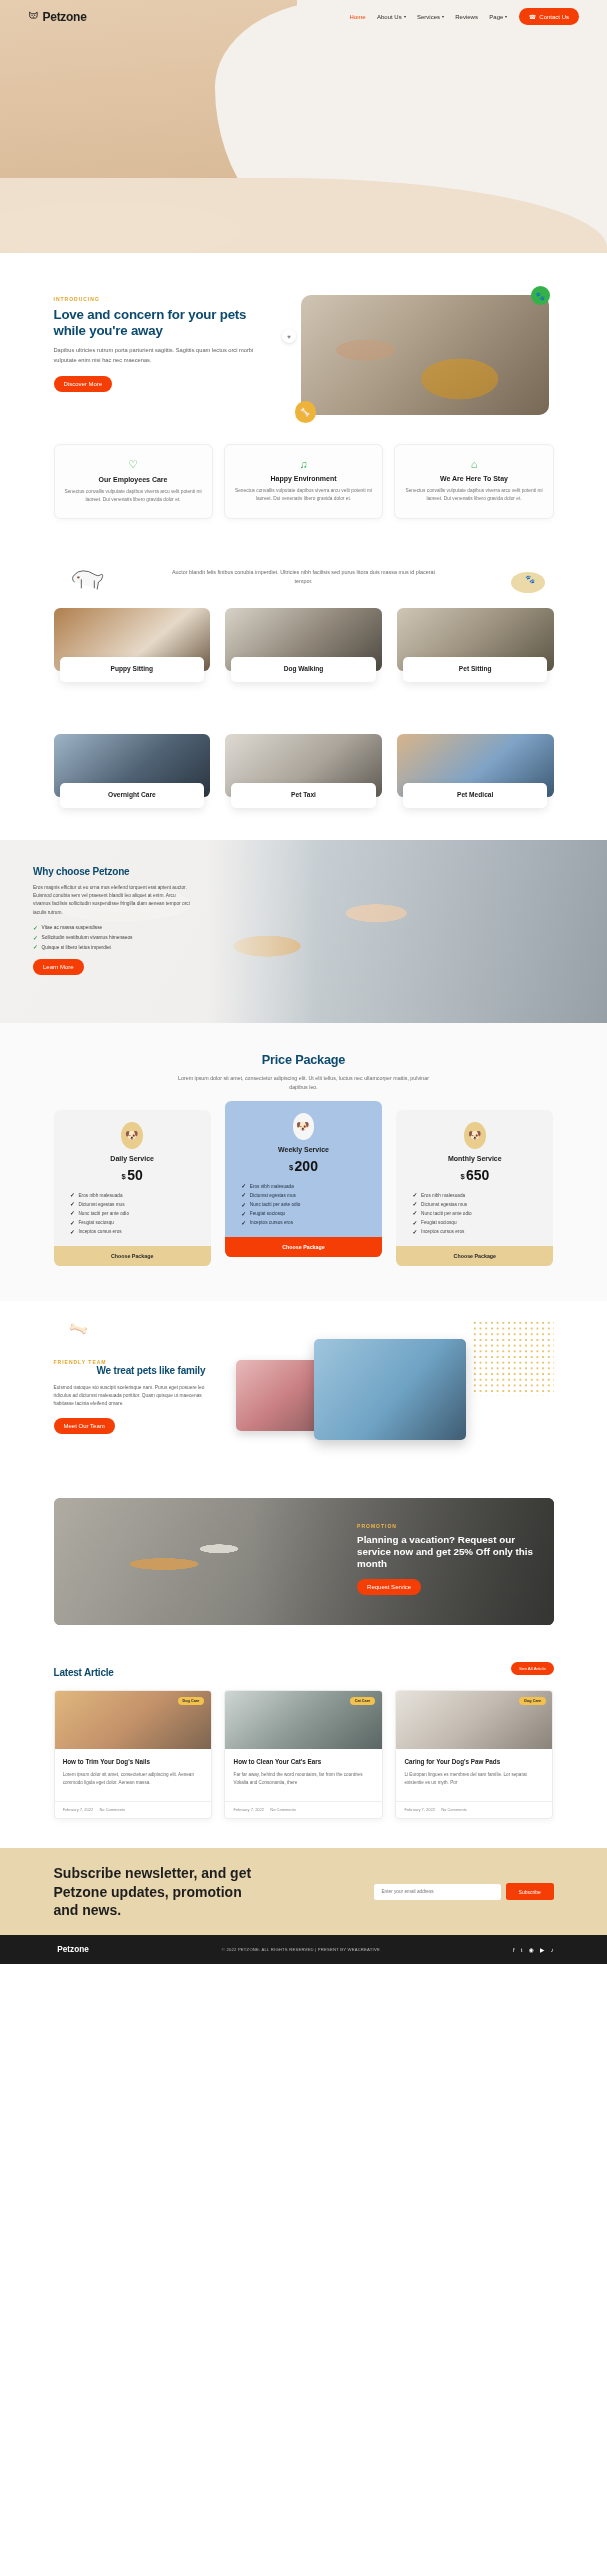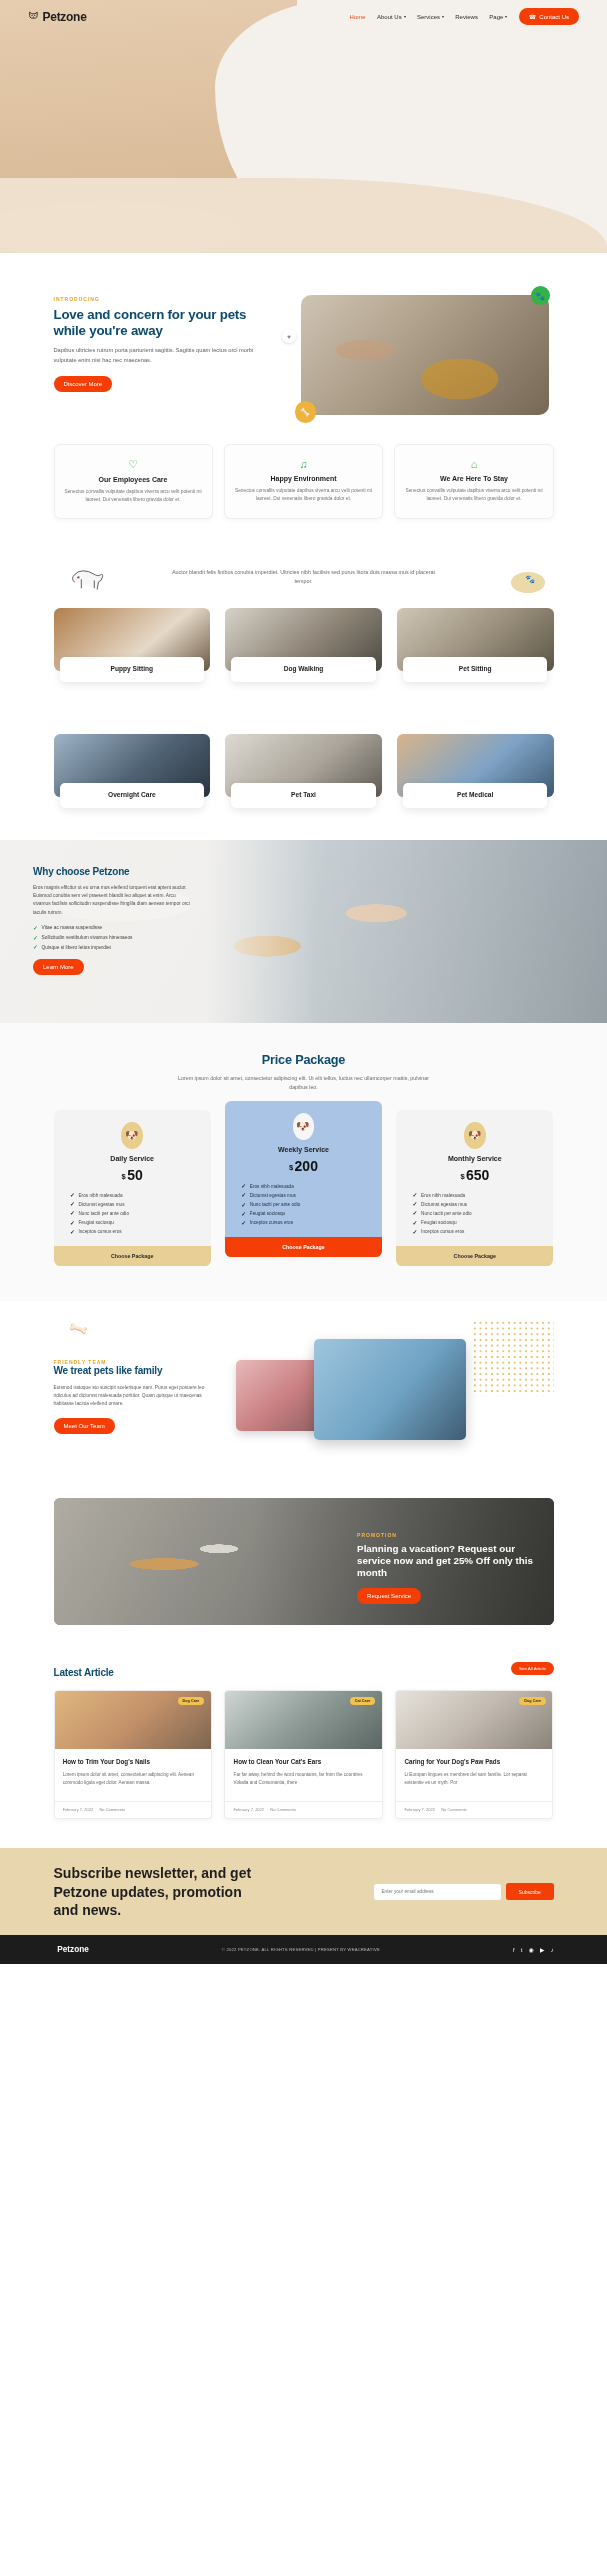--- a/index.html
+++ b/index.html
@@ -172,21 +172,21 @@
   .p-list .tick{color:#1d1d1d;}
   .pcard.featured .p-list li{color:#243447;}
   .p-btn { display:block; width:100%; border:none; font-size:5.3px; font-weight:700; padding:7px 0; cursor:pointer;
            background:#e7cf95; color:#2a2a2a; }
   .pcard.featured .p-btn{ background:#f53d06; color:#fff; }
 
   
   .family { padding:29px 0 23px; position:relative; }
   .fam-row { display:flex; gap:19px; align-items:flex-start; }
   .fam-left { width:152px; padding-top:29px; }
-  .fam-left h2 { font-size:10px; line-height:1.2; }
+  .fam-left h2 { font-size:10px; line-height:1.2;margin-left:43px; }
   .fam-left p { font-size:4.8px; line-height:1.75; color:#5d5d5d; margin-top:6.3px; }
   .fam-left .btn { margin-top:8.9px; }
   .fam-right { position:relative; flex:1; height:133px; }
   .fam-dots { position:absolute; right:0; top:-10px; width:82px; height:76px;
       background-image:radial-gradient(#e8c46a 0.9px, transparent 0.9px);
       background-size:5.7px 5.7px; }
   .fam-img-a { position:absolute; left:11.4px; top:30px; width:87px; height:71px; border-radius:5px;
       background:linear-gradient(140deg,#e8b9ba,#c97f82 55%,#8e5f61); box-shadow:0 3.8px 10px rgba(0,0,0,.16); z-index:3;}
   .fam-img-b { position:absolute; left:89px; top:8.9px; width:152px; height:101px; border-radius:5px;
       background:linear-gradient(130deg,#9fc5dd,#6fa3c4 55%,#3f5c72); box-shadow:0 5px 12.7px rgba(0,0,0,.2); z-index:4;}
@@ -198,21 +198,21 @@
     position:relative; height:127px; border-radius:6.3px; overflow:hidden;
     background:linear-gradient(100deg,#8e8d88 0%,#6f6e69 40%,#585854 100%);
   }
   .cta-photo{ position:absolute; inset:0;
     background:
       radial-gradient(ellipse at 22% 52%, #d6a463 0 34px, transparent 35px),
       radial-gradient(ellipse at 33% 40%, #e5e1d8 0 19px, transparent 19.6px),
       linear-gradient(120deg,#b9b5ab 0%,#8b8a84 45%,#4f4f4c 100%);
   }
   .cta-photo:after{content:"";position:absolute;inset:0;background:linear-gradient(90deg,rgba(0,0,0,.05) 0 40%,rgba(30,30,28,.55) 100%);}
-  .cta-body { position:absolute; right:16.4px; top:34px; width:180px; z-index:4; color:#fff; }
+  .cta-body { position:absolute; right:16.4px; top:25px; width:180px; z-index:4; color:#fff; }
   .cta-body .eyebrow{ color:#f0b64a; }
   .cta-body h2 { font-size:9.8px; line-height:1.25; margin:5px 0 0; color:#fff; }
   .cta-body .btn { margin-top:8.9px; }
 
   
   .articles { padding:6.3px 0 29px; }
   .art-head { display:flex; align-items:center; margin-bottom:11.4px; }
   .art-head h2 { font-size:10px;margin-top:8px; }
   .art-head .btn { margin-left:auto; font-size:4.4px; padding:3.8px 7.6px; }
   .art-grid { display:grid; grid-template-columns:repeat(3,1fr); gap:12.7px; }

